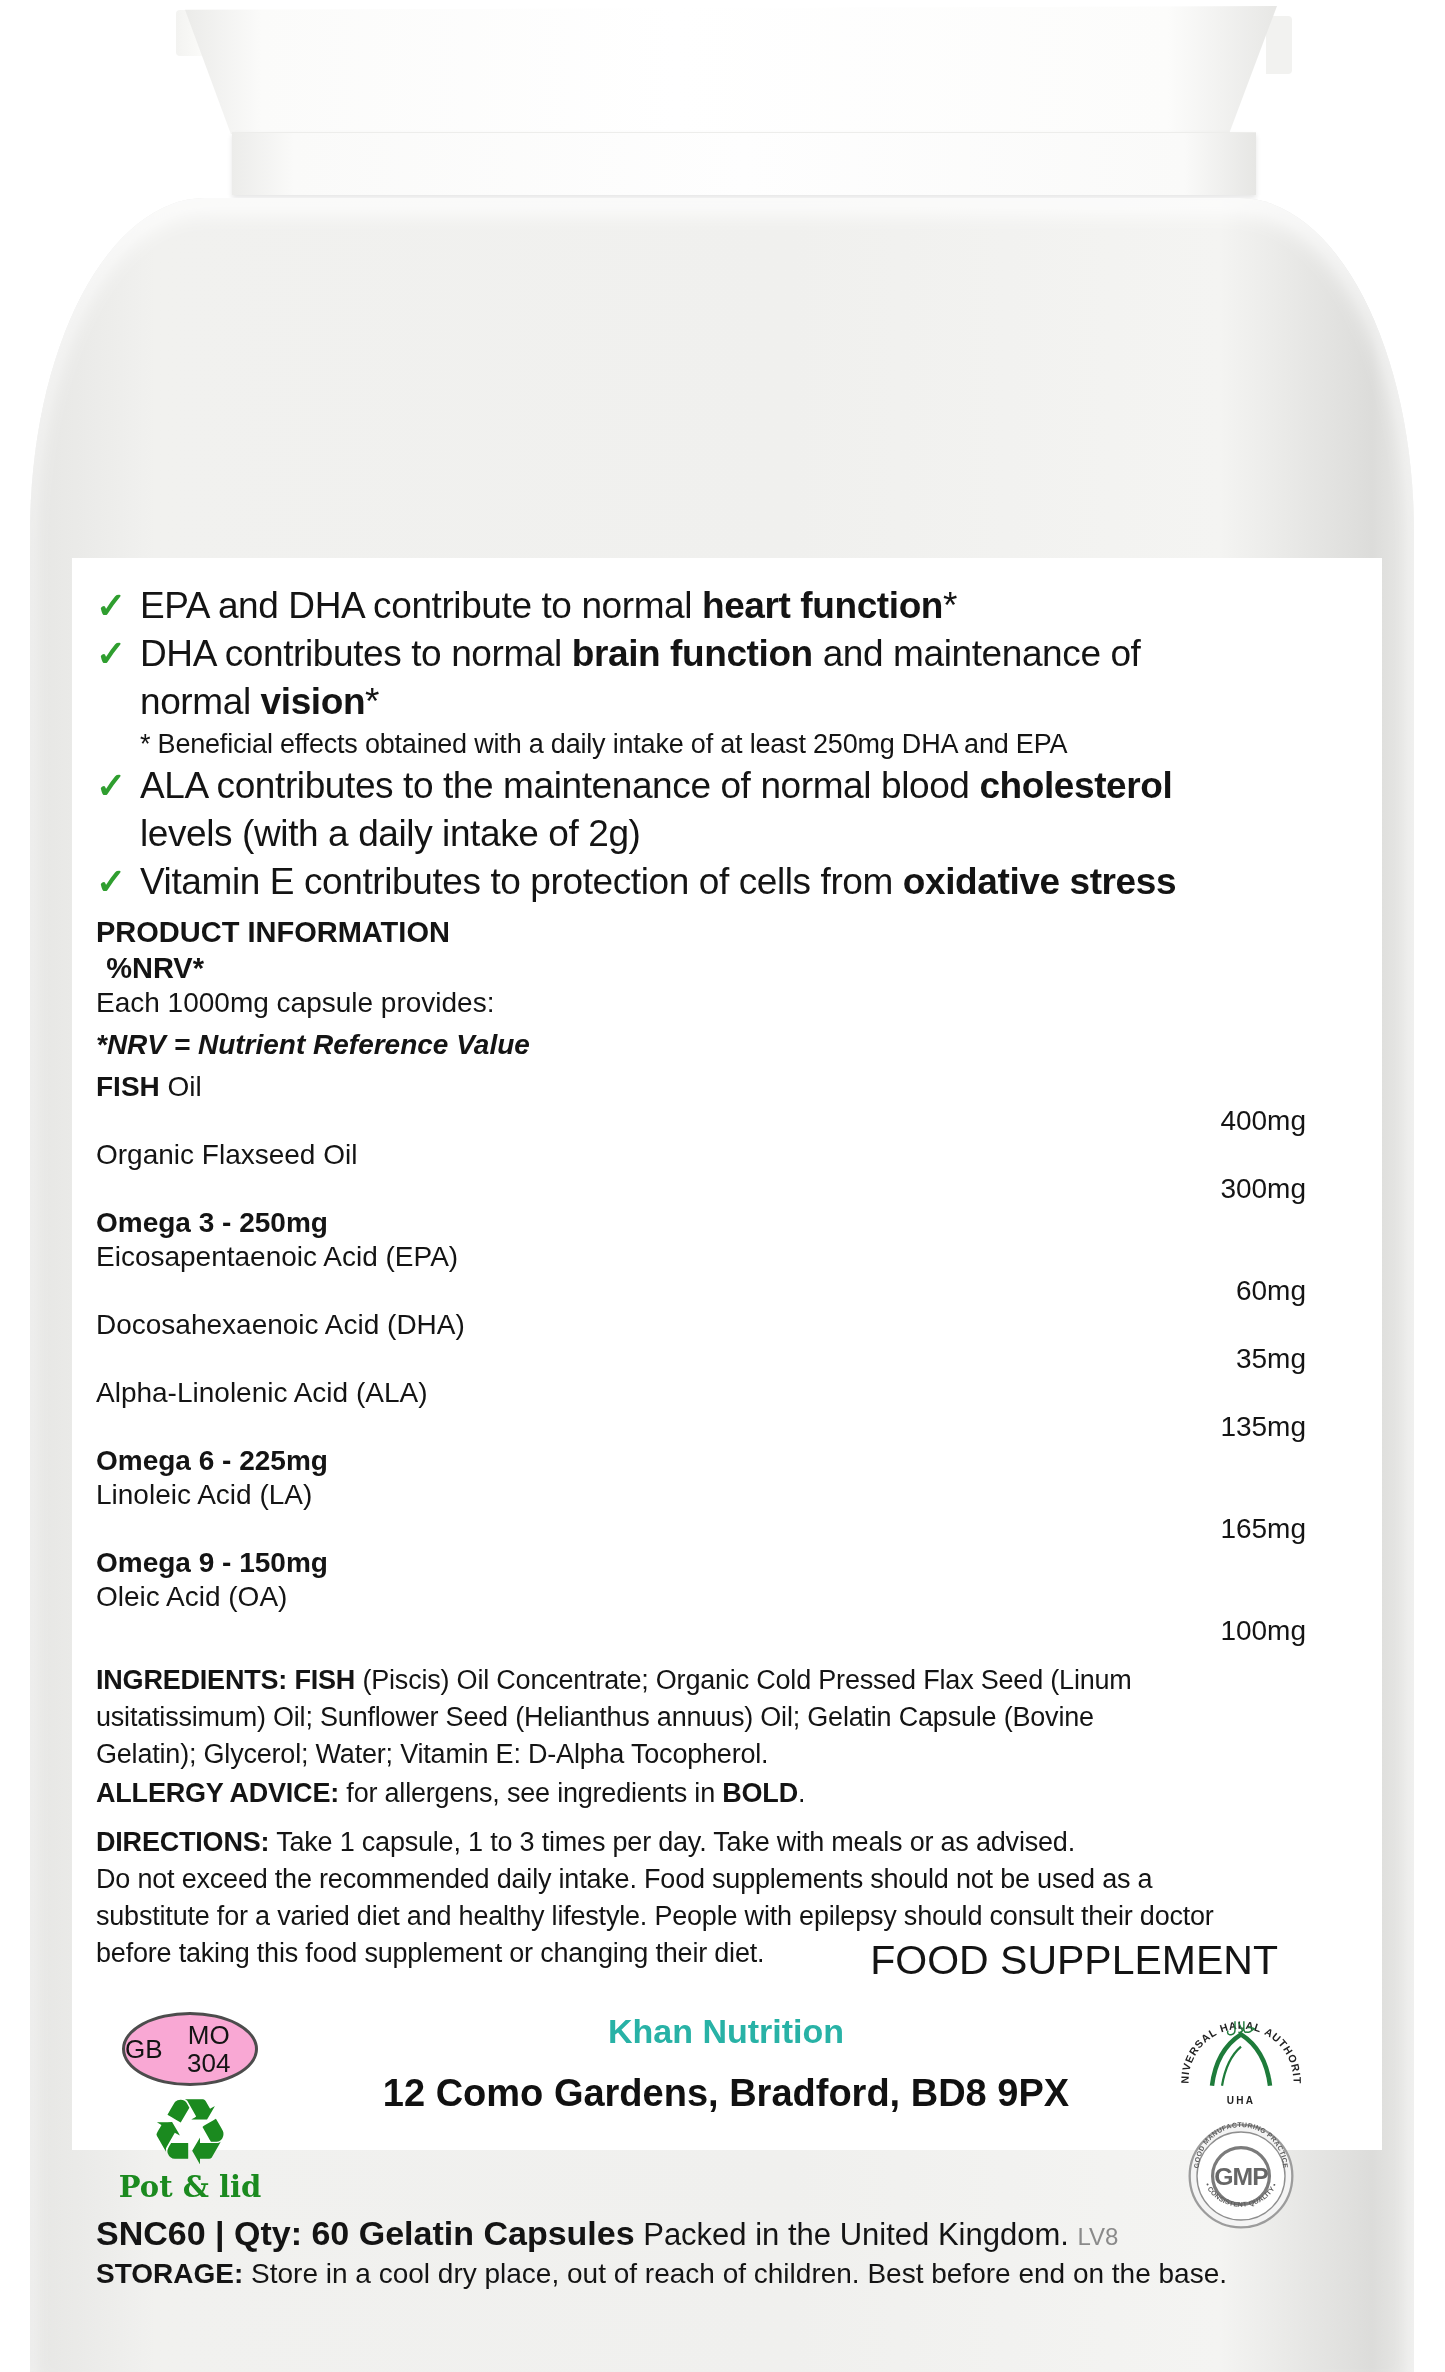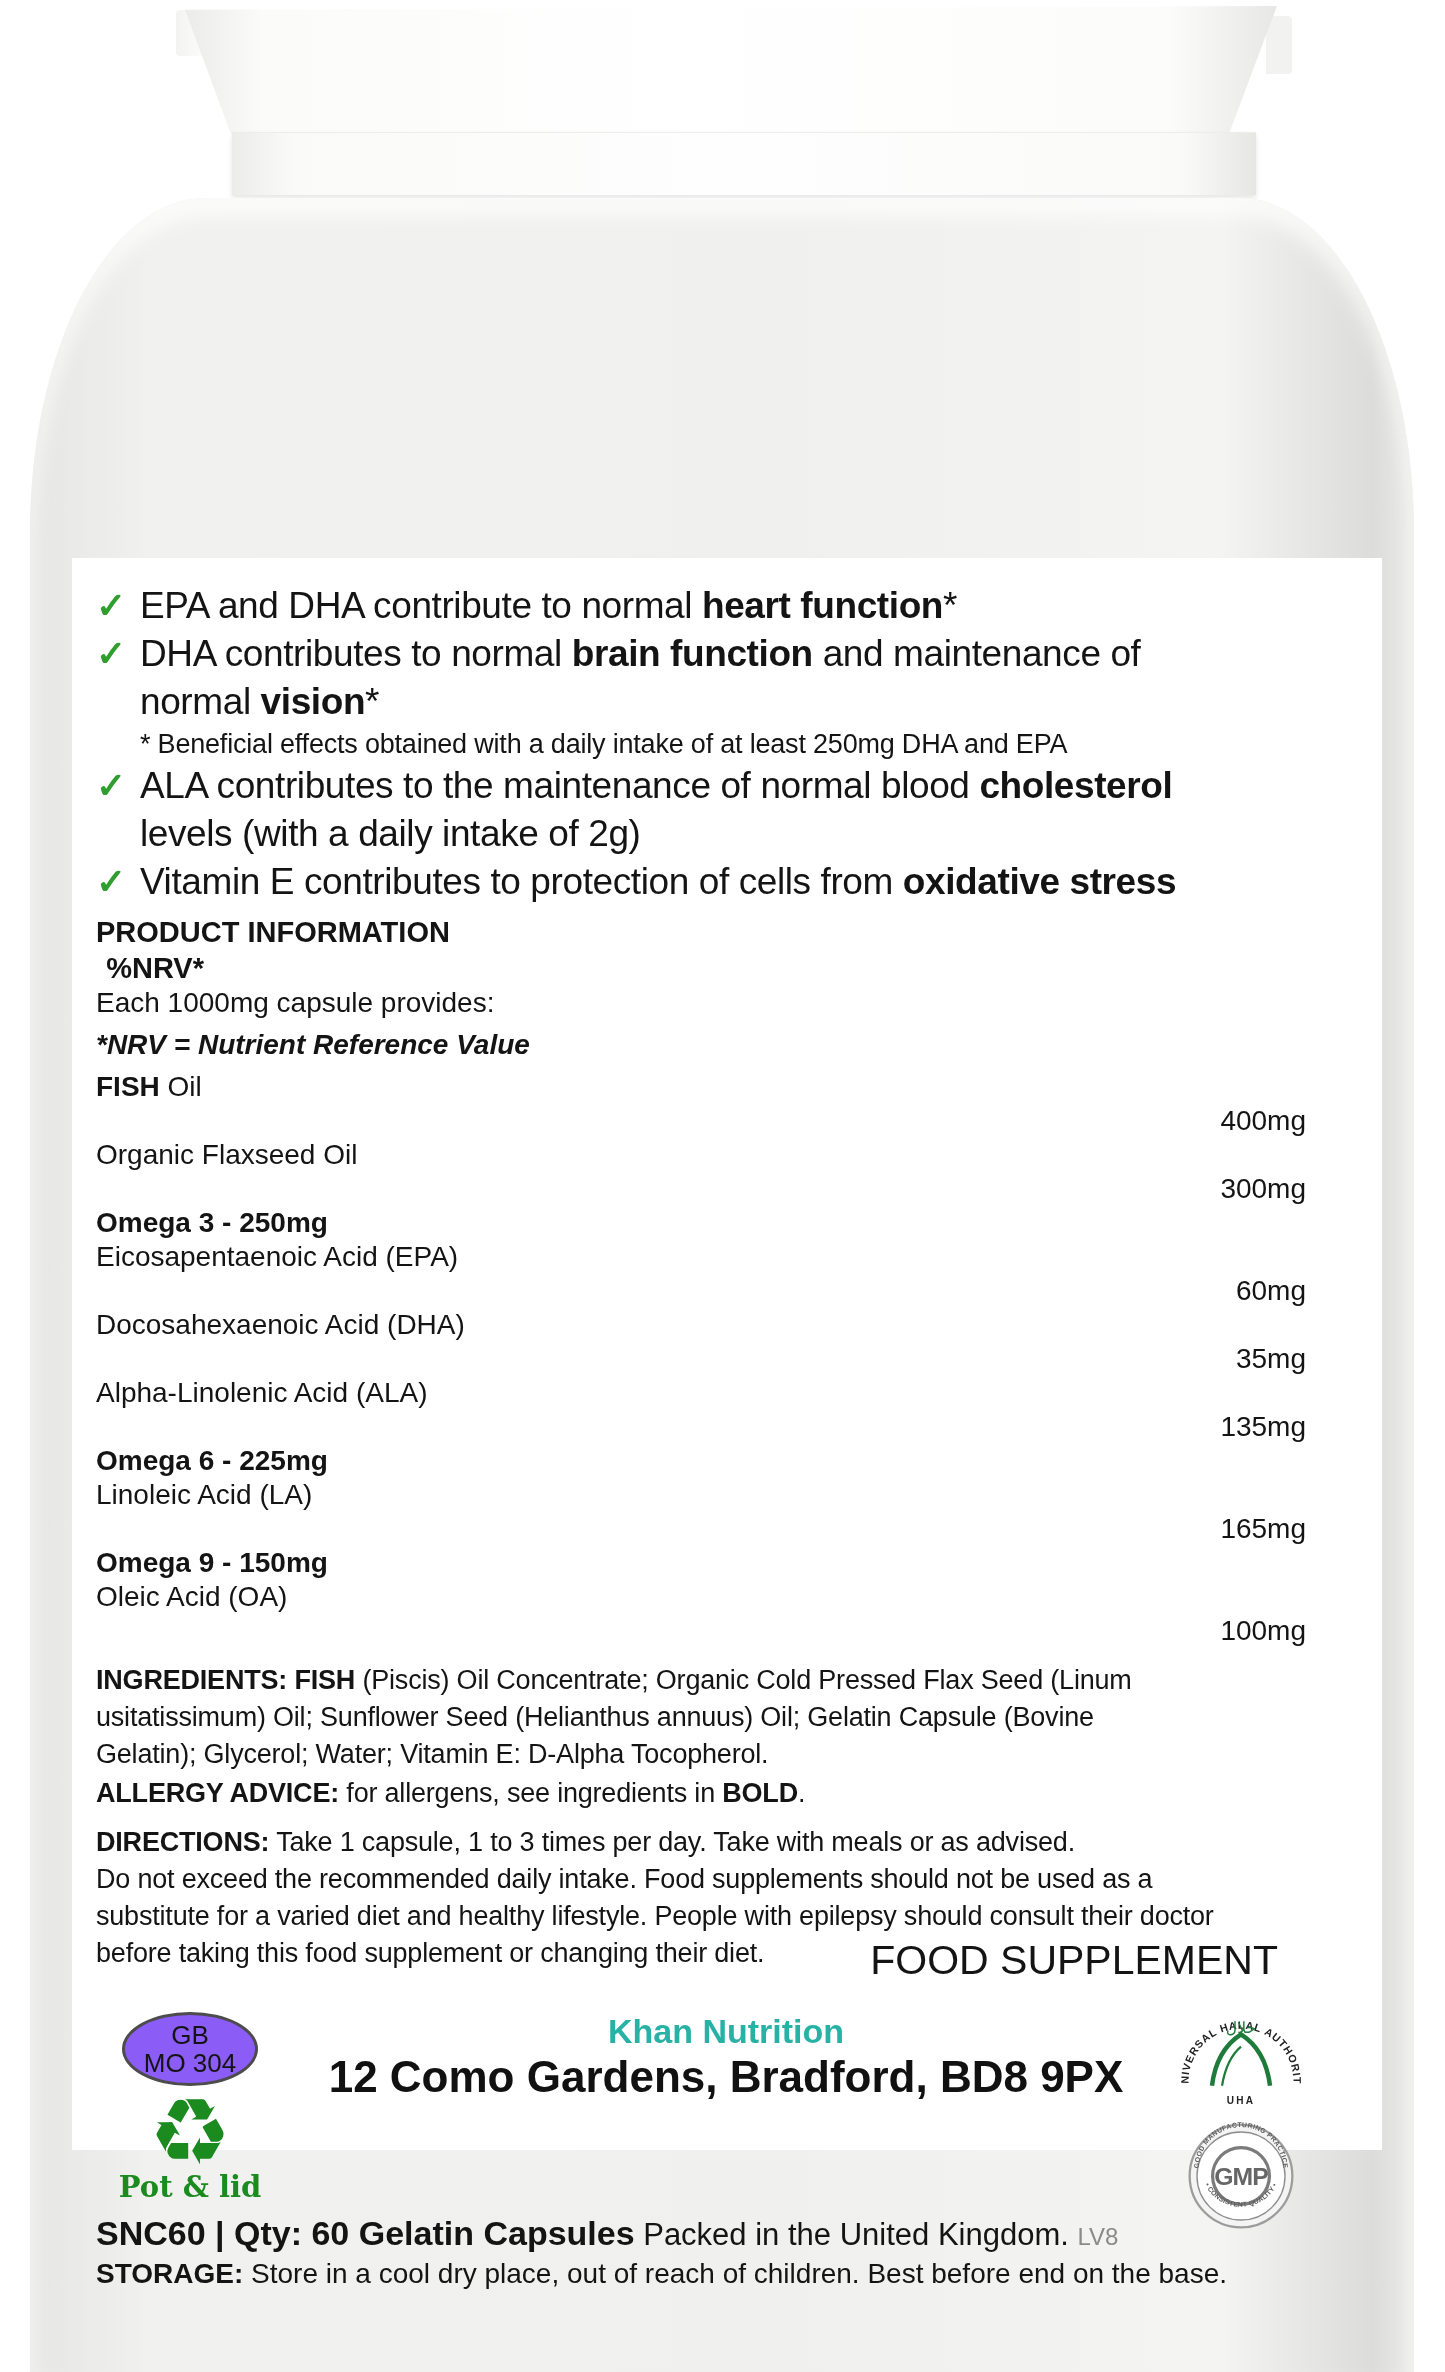--- a/index.html
+++ b/index.html
@@ -42,27 +42,27 @@
   .b{font-weight:700;} .i{font-style:italic;}
 
   .para{font-size:27px;line-height:37px;letter-spacing:-0.2px;white-space:nowrap;}
   .para.first{margin-top:14px;}
   .para.allergy{margin-top:2px;}
   .para.directions{margin-top:12px;}
   .food-supp{font-size:41px;line-height:52px;text-align:right;padding-right:78px;margin-top:-38px;white-space:nowrap;}
 
   .footer{position:relative;height:196px;margin-top:26px;}
   .cert-left{position:absolute;left:14px;top:0;width:160px;text-align:center;}
-  .oval{width:130px;height:68px;border:3px solid #4c4c4c;border-radius:50%;display:flex;flex-direction:column;
-    align-items:center;justify-content:center;font-size:26px;line-height:28px;margin:0 auto;background:#8b5cf6;}
+  .oval{width:130px;height:68px;border:3px solid #4c4c4c;border-radius:50%;display:flex;flex-direction:row;
+    align-items:center;justify-content:center;font-size:26px;line-height:28px;margin:0 auto;background:#f9a8d4;}
   .recycle{font-size:92px;line-height:92px;color:var(--rgreen);margin-top:0;}
   .potlid{font-family:"DejaVu Serif",serif;font-weight:700;font-size:29px;color:var(--rgreen);margin-top:-8px;}
   .brand-block{position:absolute;left:50%;top:0;transform:translateX(-50%);text-align:center;white-space:nowrap;}
   .brand{font-size:34px;font-weight:700;color:var(--teal);}
-  .address{font-size:44px;font-weight:700;margin-top:1px;color:#111;}
+  .address{font-size:38px;font-weight:700;margin-top:21px;color:#111;}
   .cert-right{position:absolute;right:40px;top:-20px;width:150px;display:flex;flex-direction:column;align-items:center;}
   .cert-right svg{display:block;}
   svg text{font-family:"Liberation Sans",sans-serif;}
 
   .sku{font-size:31px;margin-top:6px;white-space:nowrap;}
   .sku .b1{font-weight:700;font-size:34px;}
   .sku .lv8{font-size:24px;color:var(--lv8);}
   .storage{font-size:28px;margin-top:5px;white-space:nowrap;}
 </style>
 </head>

